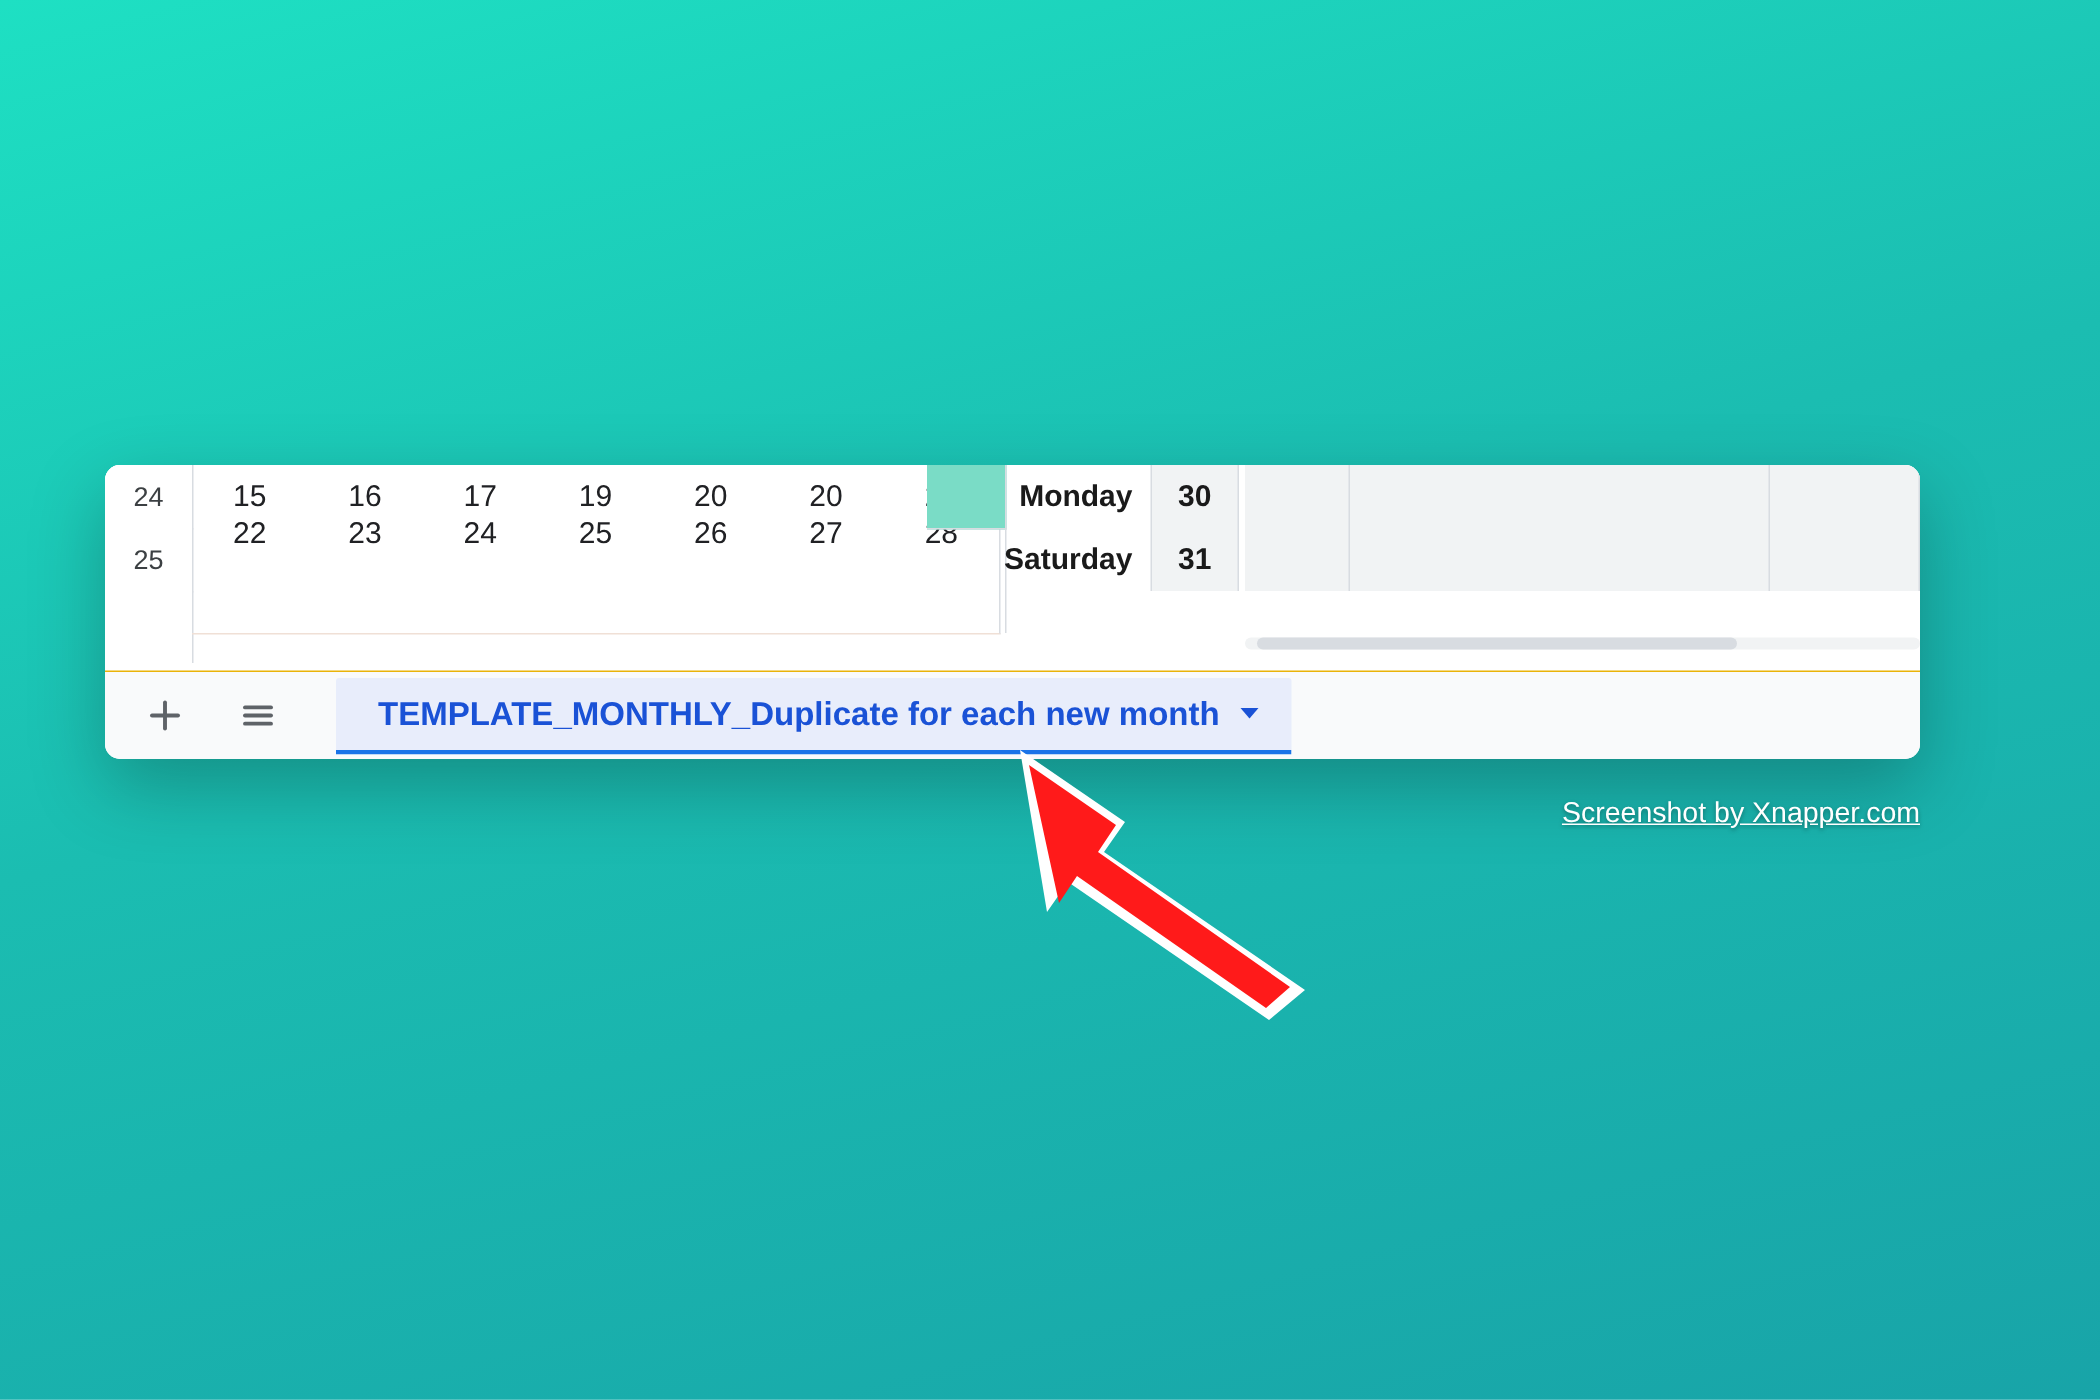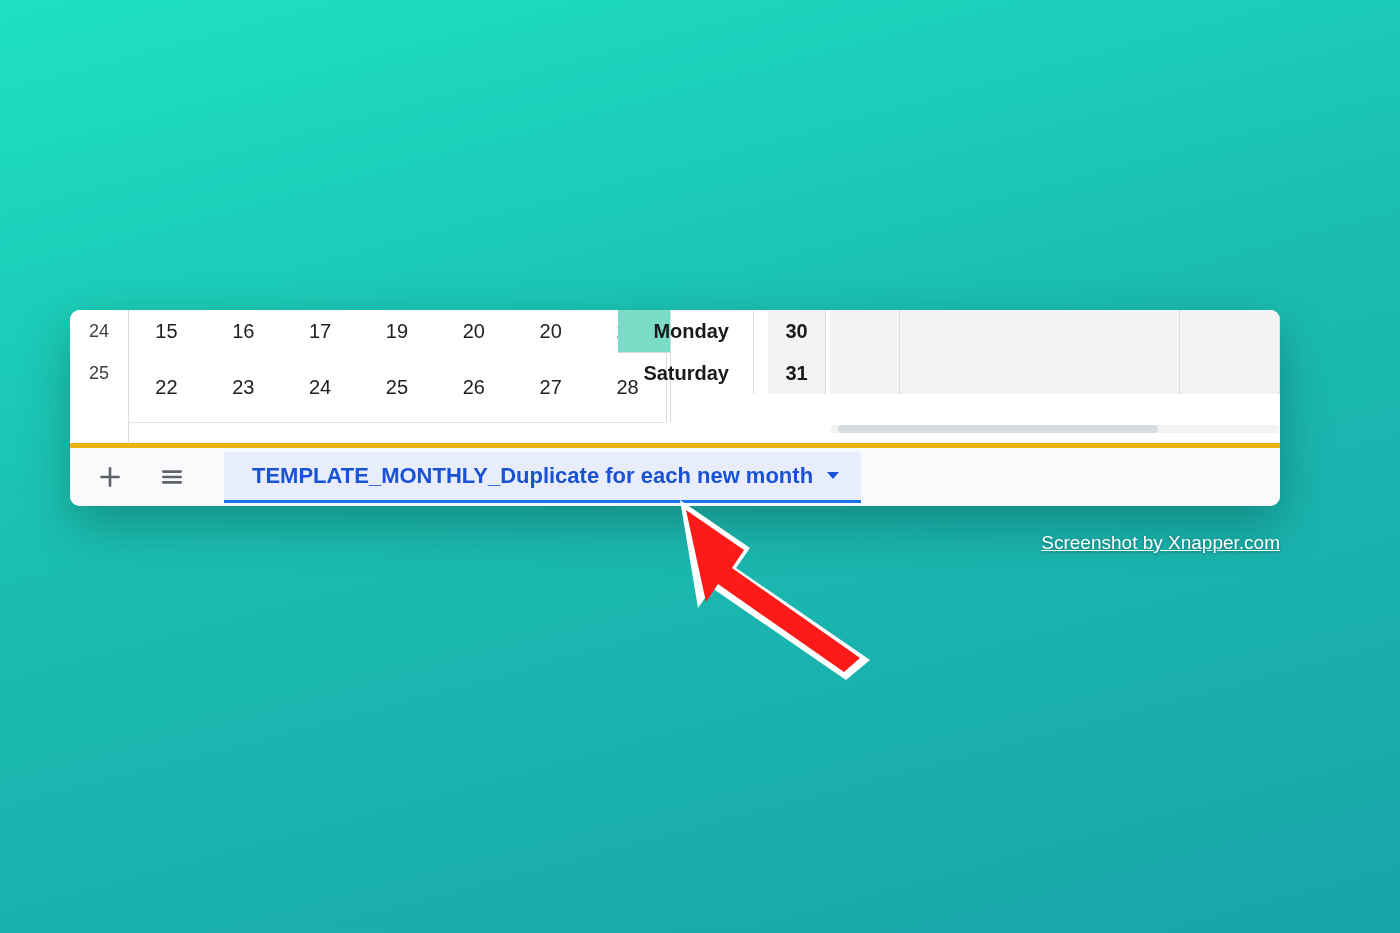--- a/index.html
+++ b/index.html
@@ -68,21 +68,21 @@
     left: 0; right: 0;
     height: 42px;
     display: grid;
     grid-template-columns: repeat(7, 1fr);
     align-items: center;
     justify-items: center;
     font-size: 20px;
     color: #202124;
   }
   .cal-row.r1 { top: 0; }
-  .cal-row.r2 { top: 56px; }
+  .cal-row.r2 { top: 25px; }
   .cal .hl {
     position: absolute;
     left: 52px;
     right: 36px;
     bottom: 0;
     height: 22px;
     background: #fde9dd;
     opacity: 0.7;
     z-index: -1;
   }
@@ -101,26 +101,26 @@
   .accent-blank {
     position: absolute;
     left: 490px;
     top: 42px;
     width: 52px;
     height: 70px;
     border-right: 1px solid #d8dce1;
   }
   .daylabel {
     position: absolute;
-    left: 528px;
+    left: 542px;
     width: 156px;
     display: flex;
     align-items: center;
     justify-content: flex-end;
-    padding-right: 24px;
+    padding-right: 12px;
     font-weight: 700;
     font-size: 20px;
     color: #1a1a1a;
     border-right: 1px solid #d8dce1;
     box-sizing: border-box;
   }
   .daydate {
     position: absolute;
     left: 698px;
     width: 58px;
@@ -169,21 +169,21 @@
     border-radius: 4px;
   }
 
   
   .tabbar {
     position: absolute;
     left: 0; right: 0;
     bottom: 0;
     height: 58px;
     background: #f9fafb;
-    border-top: 5px solid #eab308;
+    border-top: 1px solid #eab308;
     display: flex;
     align-items: center;
   }
   .tabbar .iconbtn {
     width: 44px;
     height: 44px;
     margin-left: 18px;
     display: flex;
     align-items: center;
     justify-content: center;

